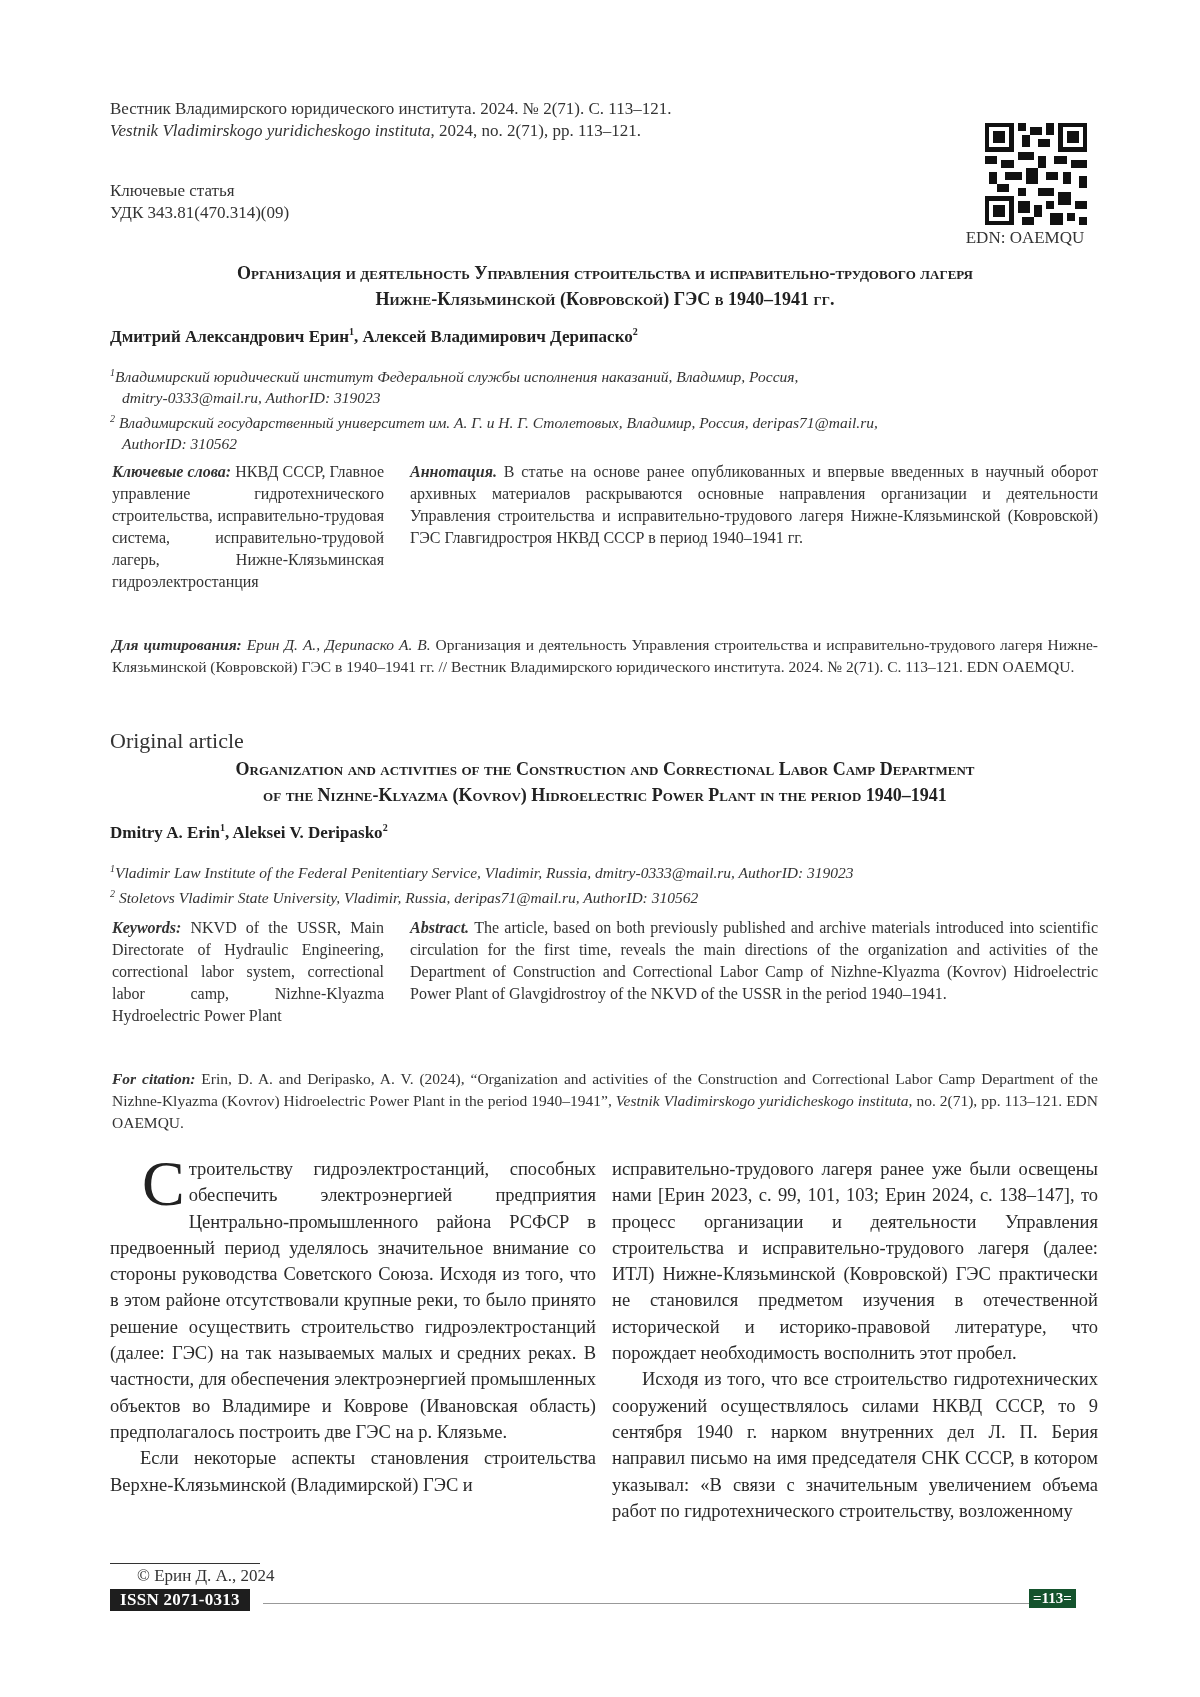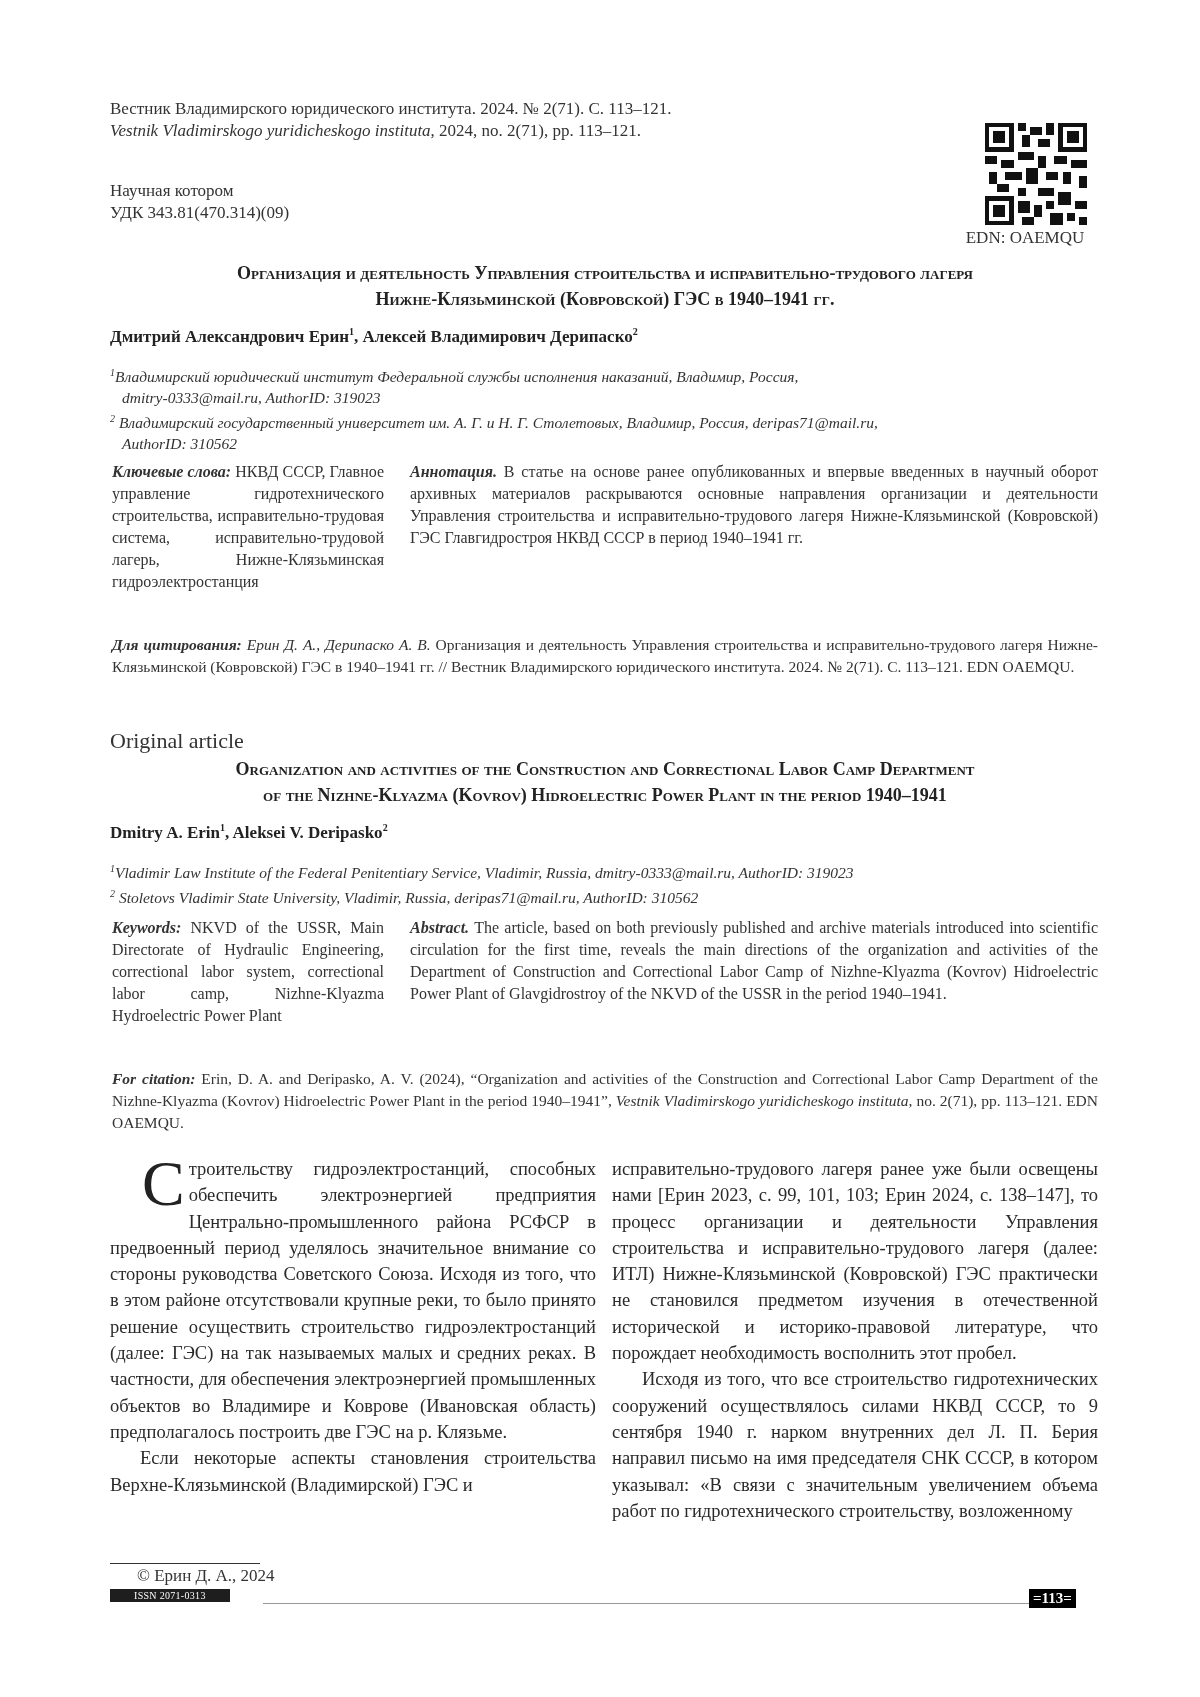--- a/index.html
+++ b/index.html
@@ -19,33 +19,33 @@
   .abs-text { left: 410px; width: 688px; font-size: 16px; line-height: 22px; color: #333; text-align: justify; }
   .lbl { font-weight: bold; font-style: italic; }
   .cite { left: 112px; width: 986px; font-size: 15.5px; line-height: 22px; color: #333; text-align: justify; }
   .orig { left: 110px; top: 728px; font-size: 22px; color: #333; }
   .body-col { font-size: 18.5px; line-height: 26.3px; color: #2a2a2a; text-align: justify; width: 486px; }
   .body-col p { margin: 0; }
   .indent { text-indent: 30px; }
   .dropcap { float: left; font-size: 64px; line-height: 52px; margin: 2px 4px 0 32px; color: #222; }
   .fn-line { left: 110px; top: 1563px; width: 150px; border-top: 1px solid #333; }
   .copy { left: 137px; top: 1566px; font-size: 17px; color: #333; }
-  .issn { left: 110px; top: 1589px; background: #1e1e1e; color: #fff; font-weight: normal; font-size: 10px; padding: 1px 24px; letter-spacing: 0.3px; }
+  .issn { left: 110px; top: 1589px; background: #1e1e1e; color: #fff; font-weight: bold; font-size: 17px; padding: 1px 10px; letter-spacing: 0.3px; }
   .foot-rule { left: 263px; top: 1603px; width: 770px; border-top: 1px solid #999; }
-  .pgnum { left: 1029px; top: 1589px; background: #000000; color: #fff; font-weight: bold; font-size: 15px; padding: 1px 4px; }
+  .pgnum { left: 1029px; top: 1589px; background: #14532d; color: #fff; font-weight: bold; font-size: 15px; padding: 1px 4px; }
 </style>
 </head>
 <body>
 
 <div class="abs hdr">
   <div>Вестник Владимирского юридического института. 2024. № 2(71). С. 113–121.</div>
   <div><i>Vestnik Vladimirskogo yuridicheskogo instituta</i><span>, 2024, no. 2(71), pp. 113–121.</span></div>
 </div>
 <div class="abs type">
-  <div>Научная котором</div>
+  <div>Ключевые статья</div>
   <div>УДК 343.81(470.314)(09)</div>
 </div>
 
 <svg class="abs qr" viewBox="0 0 25 25" shape-rendering="crispEdges">
   <rect x="0" y="0" width="7" height="7" fill="#111"></rect>
     <rect x="1" y="1" width="5" height="5" fill="#fff"></rect>
     <rect x="2" y="2" width="3" height="3" fill="#111"></rect>
   <rect x="18" y="0" width="7" height="7" fill="#111"></rect>
     <rect x="19" y="1" width="5" height="5" fill="#fff"></rect>
     <rect x="20" y="2" width="3" height="3" fill="#111"></rect>

